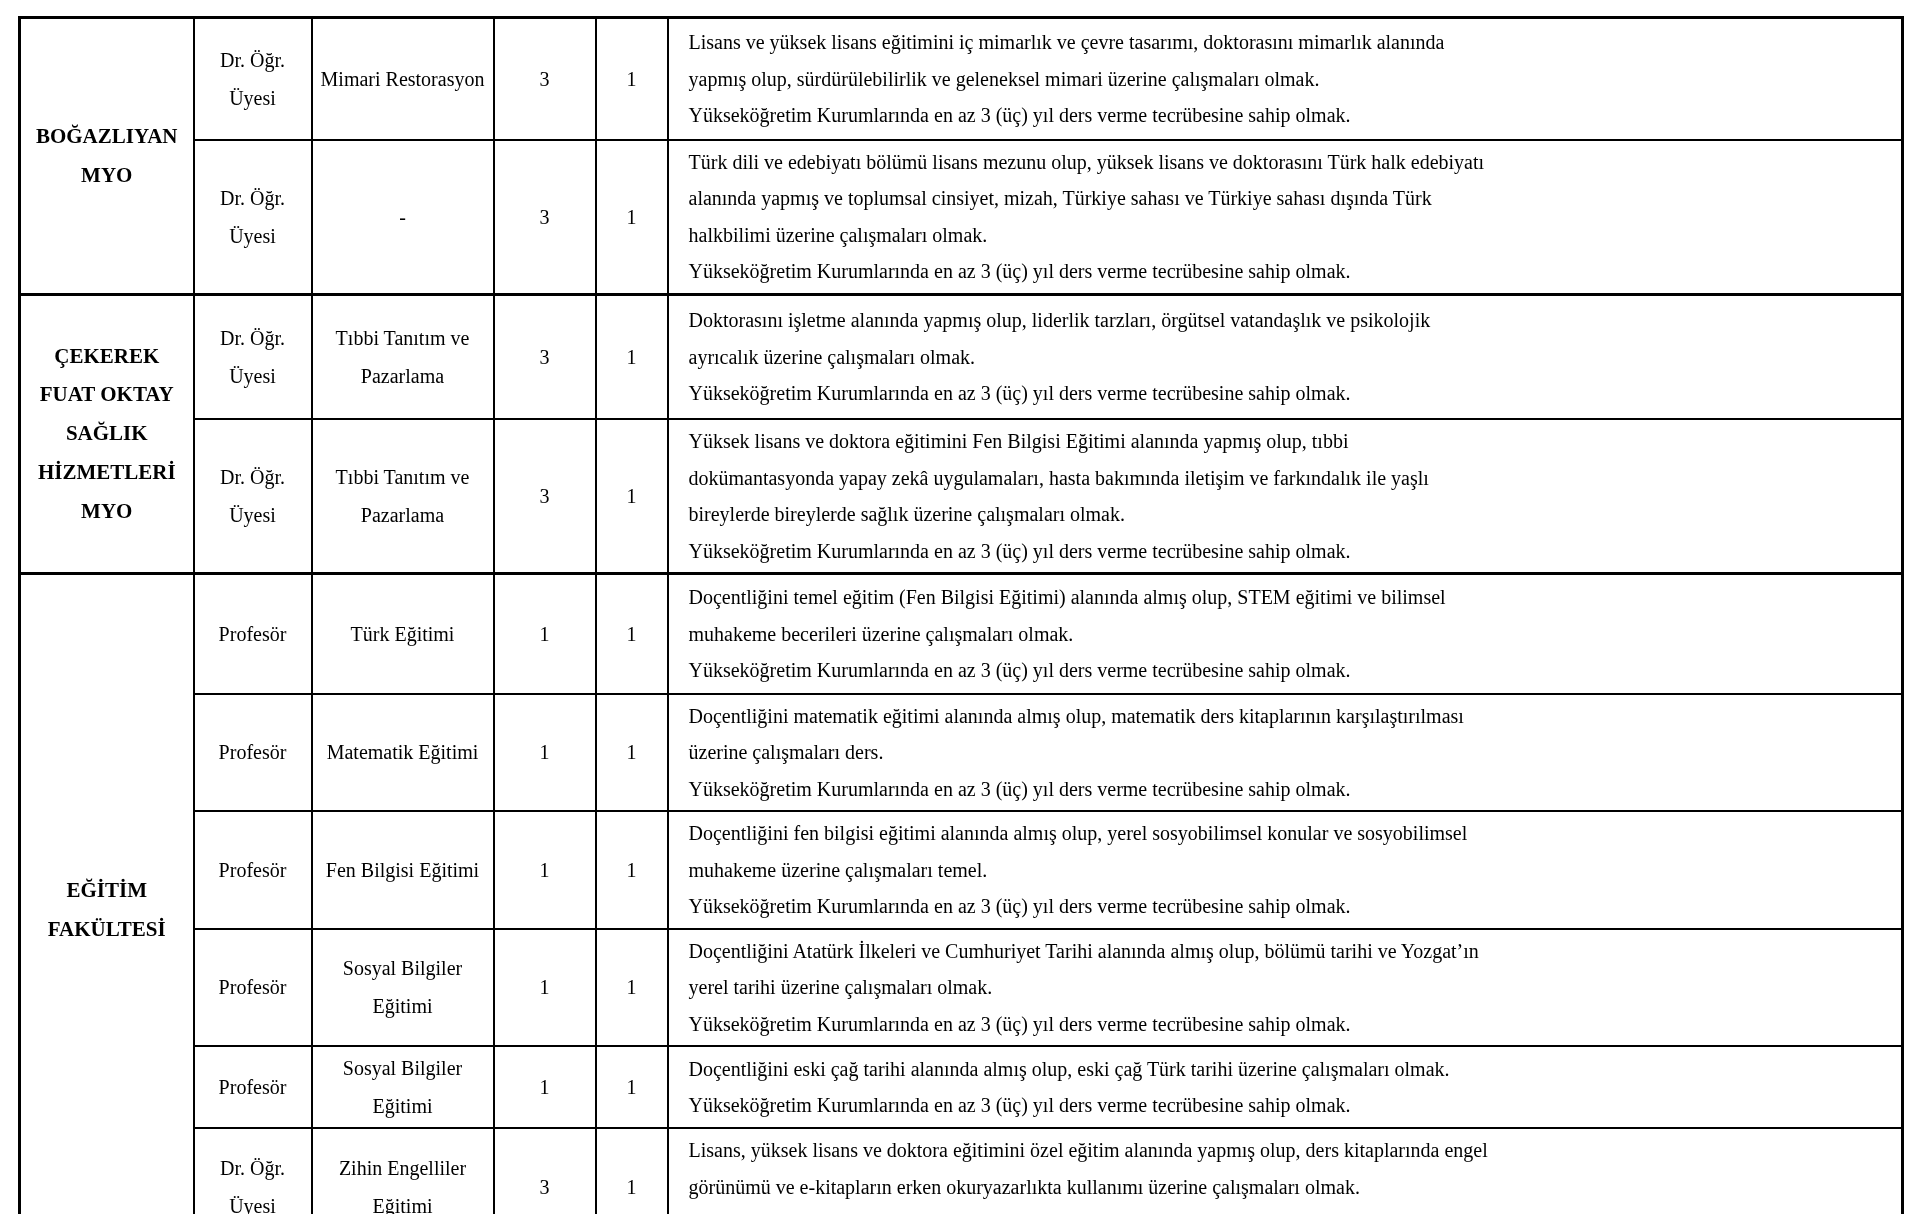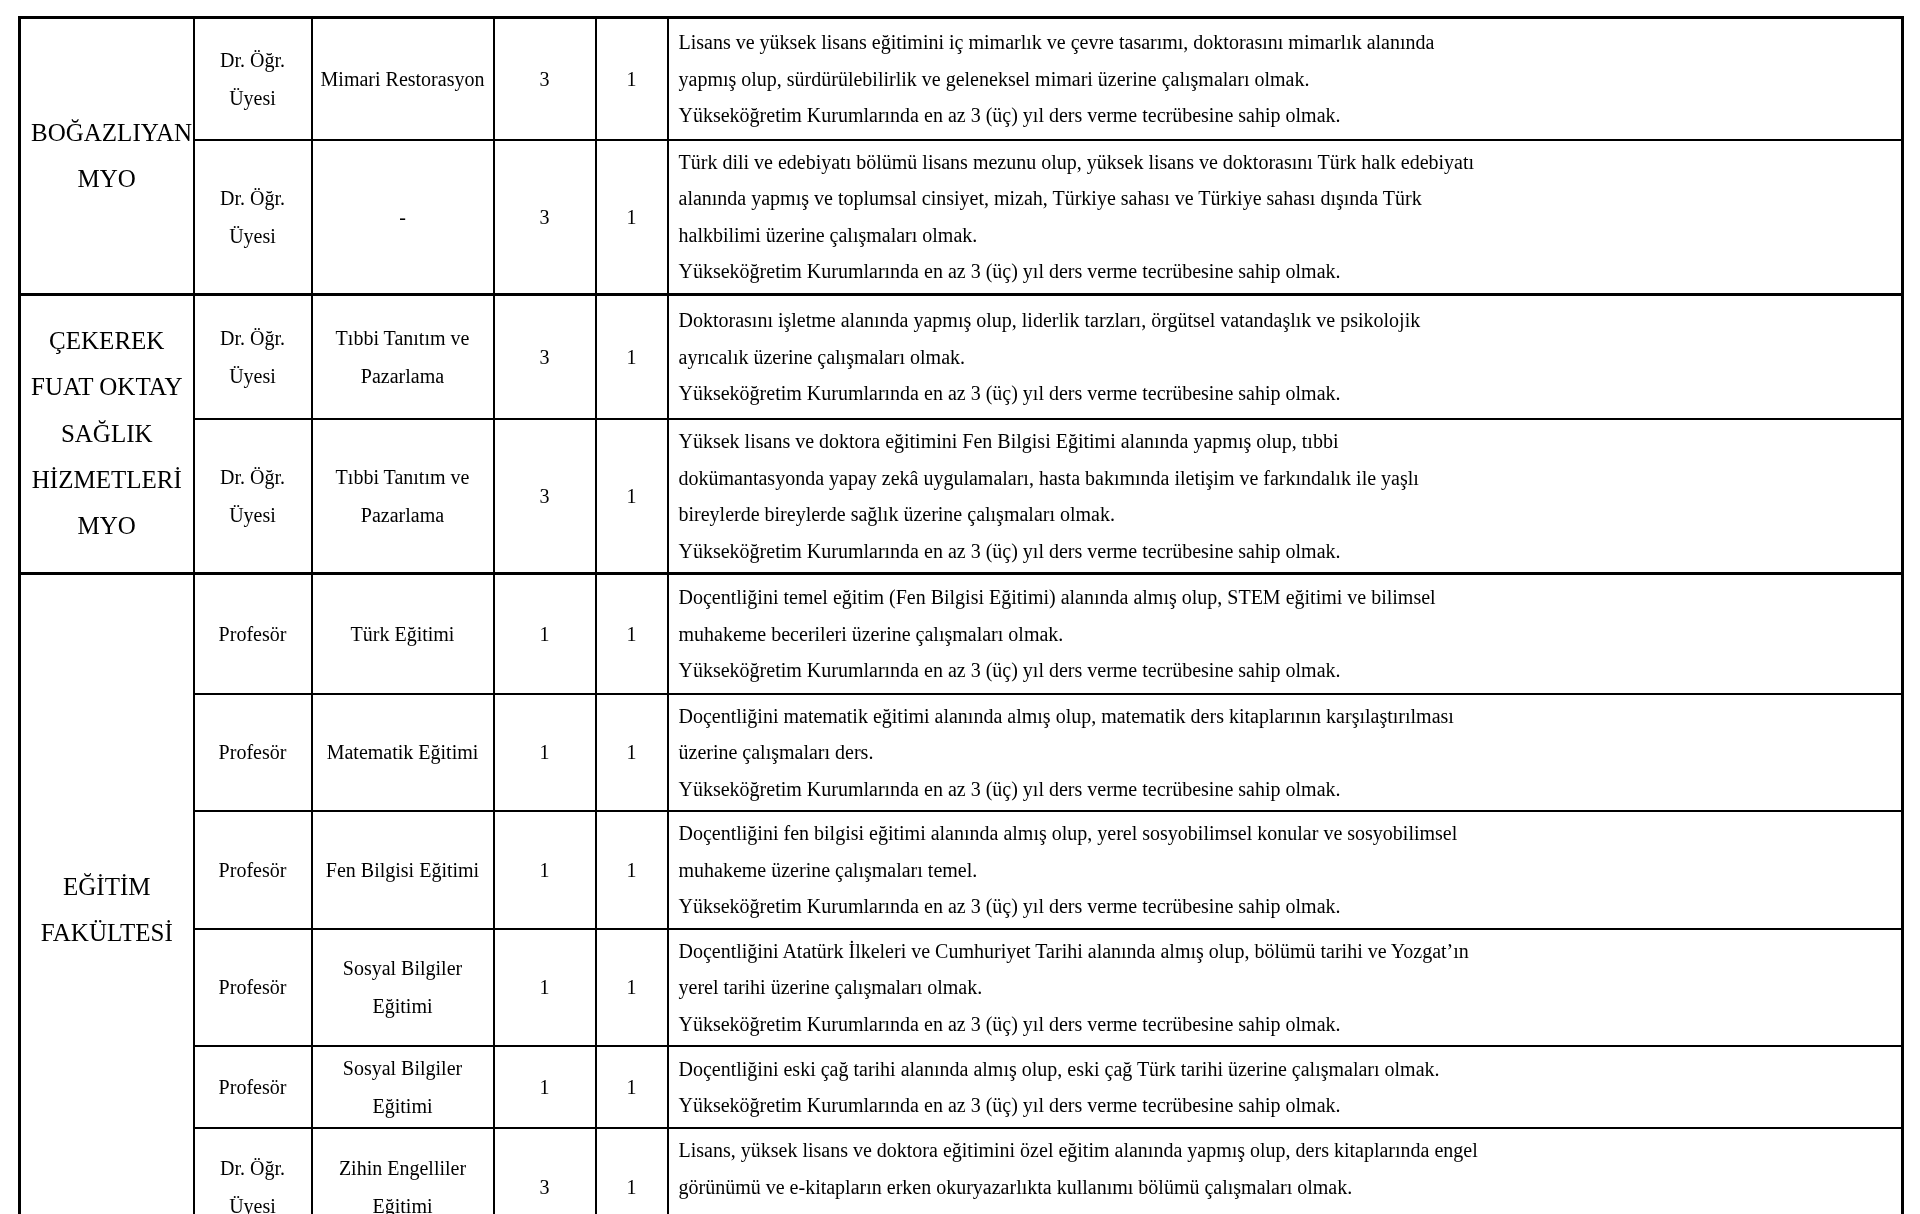--- a/index.html
+++ b/index.html
@@ -26,34 +26,35 @@
     border: 2px solid #000;
     box-sizing: border-box;
     text-align: center;
     vertical-align: middle;
     font-size: 20px;
     line-height: 1.9;
     padding: 2px 6px;
     overflow: hidden;
   }
   td.unit {
-    font-size: 25px;
+    font-size: 21px;
     line-height: 1.85;
     padding: 0 10px;
+    font-weight: bold;
   }
   td.title, td.branch {
     line-height: 1.9;
   }
   td.grade, td.quota {
     line-height: 1.4;
   }
   td.req {
     text-align: left;
     vertical-align: middle;
-    padding: 3px 10px;
+    padding: 3px 20px;
   }
   td.req .line {
     font-size: 20px;
     line-height: 36.5px;
     white-space: nowrap;
   }
   tr.section-start td {
     border-top: 3px solid #000;
   }
 </style>
@@ -174,19 +175,19 @@
             <div class="line">Yükseköğretim Kurumlarında en az 3 (üç) yıl ders verme tecrübesine sahip olmak.</div>
           </td>
         </tr>
         <tr style="height: 107px;">
           <td class="title">Dr. Öğr. Üyesi</td>
           <td class="branch">Zihin Engelliler Eğitimi</td>
           <td class="grade">3</td>
           <td class="quota">1</td>
           <td class="req">
             <div class="line">Lisans, yüksek lisans ve doktora eğitimini özel eğitim alanında yapmış olup, ders kitaplarında engel</div>
-            <div class="line">görünümü ve e-kitapların erken okuryazarlıkta kullanımı bölümü çalışmaları olmak.</div>
+            <div class="line">görünümü ve e-kitapların erken okuryazarlıkta kullanımı üzerine çalışmaları olmak.</div>
             <div class="line">Yükseköğretim Kurumlarında en az 3 (üç) yıl akademik tecrübeye sahip olmak.</div>
           </td>
         </tr>
       </tbody>
   </table>
 </div>
 
 </body></html>

